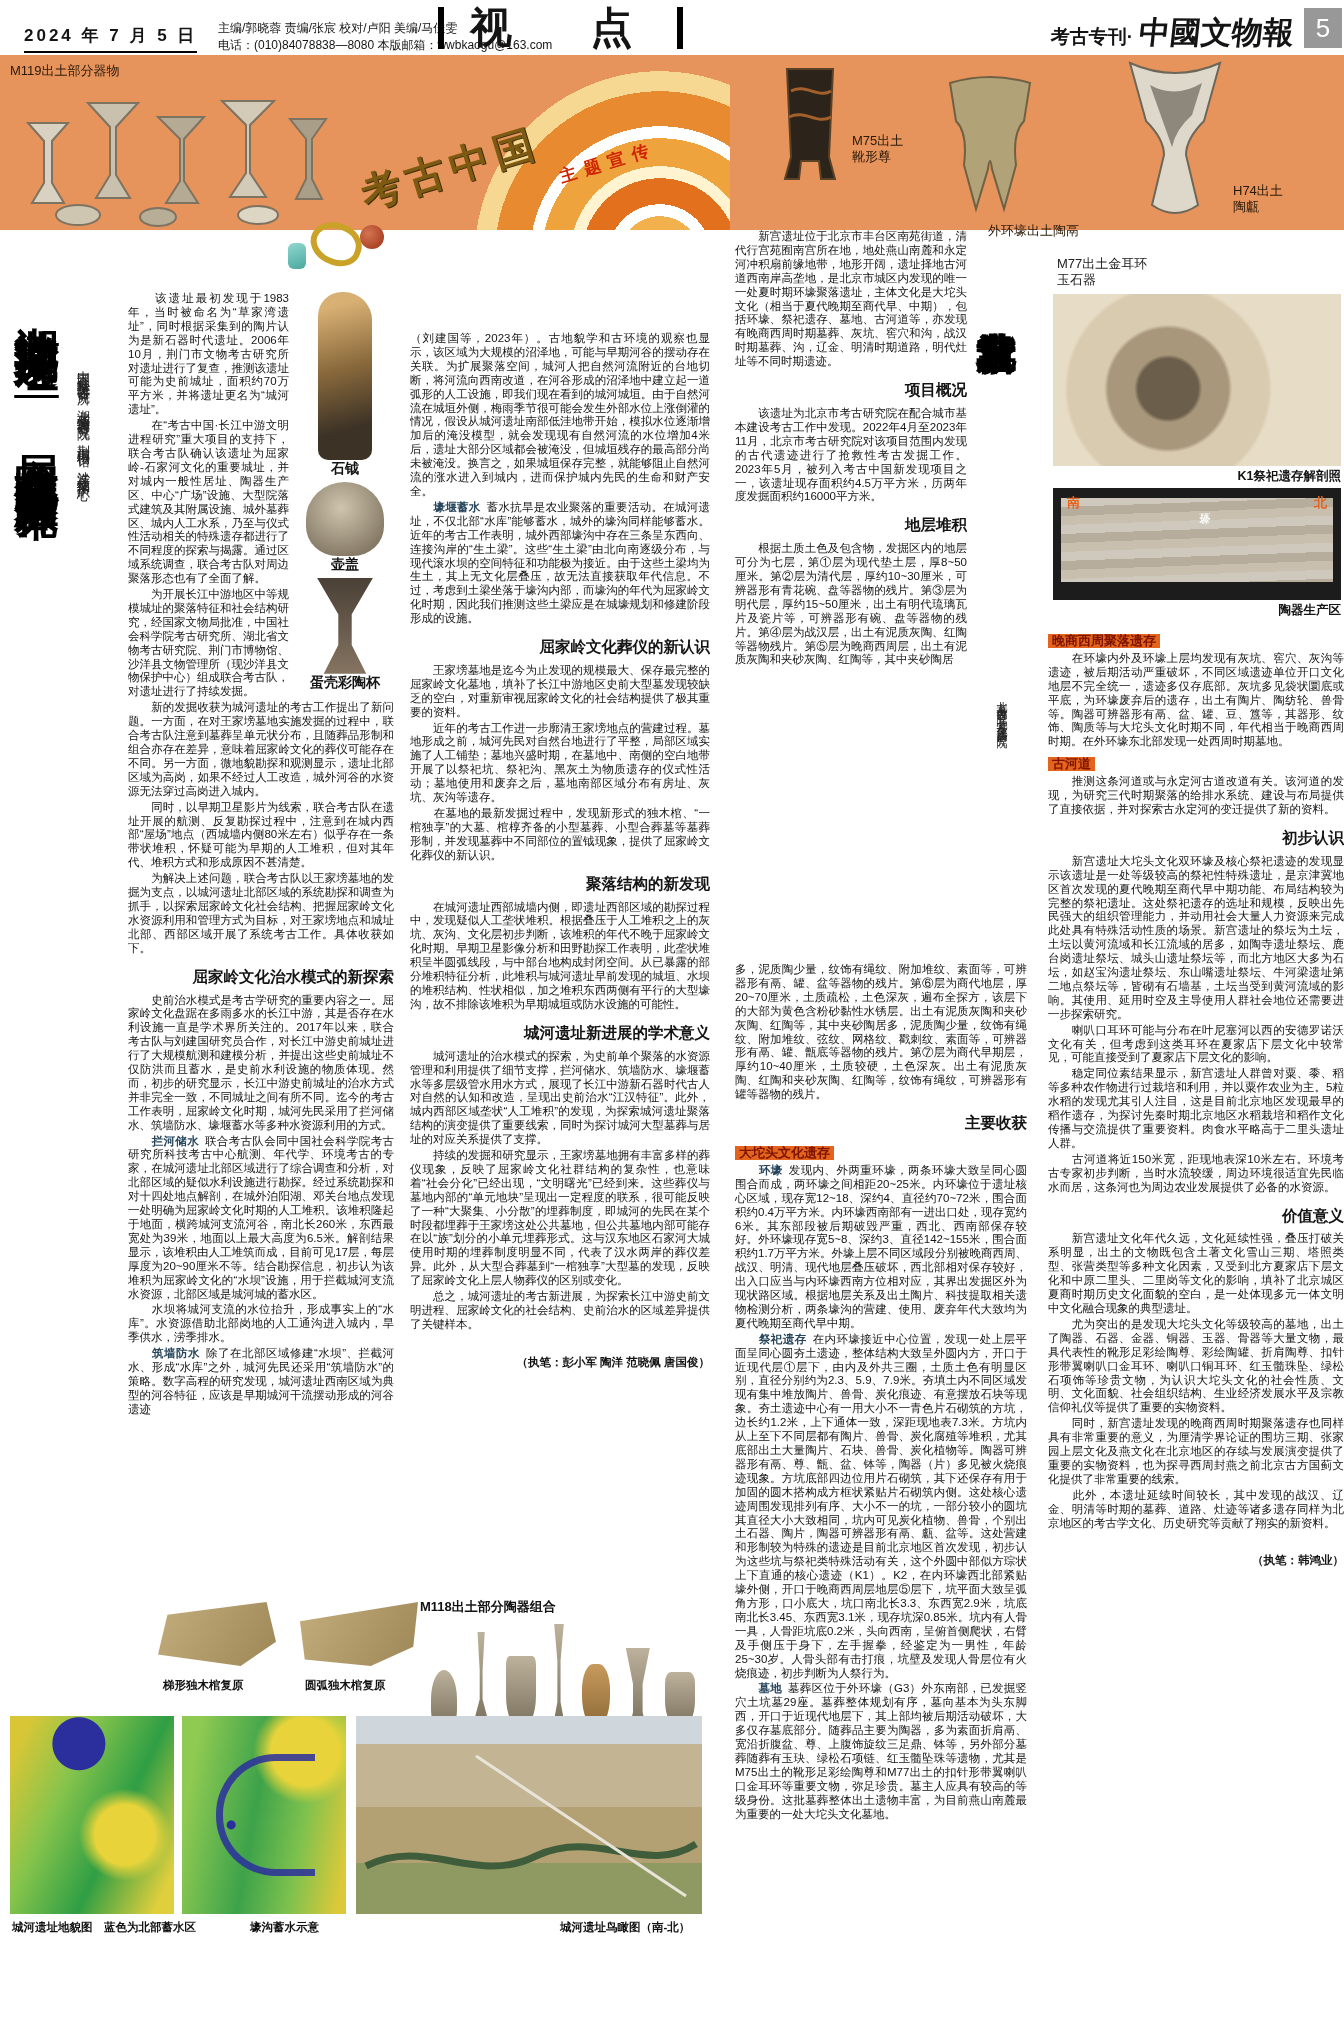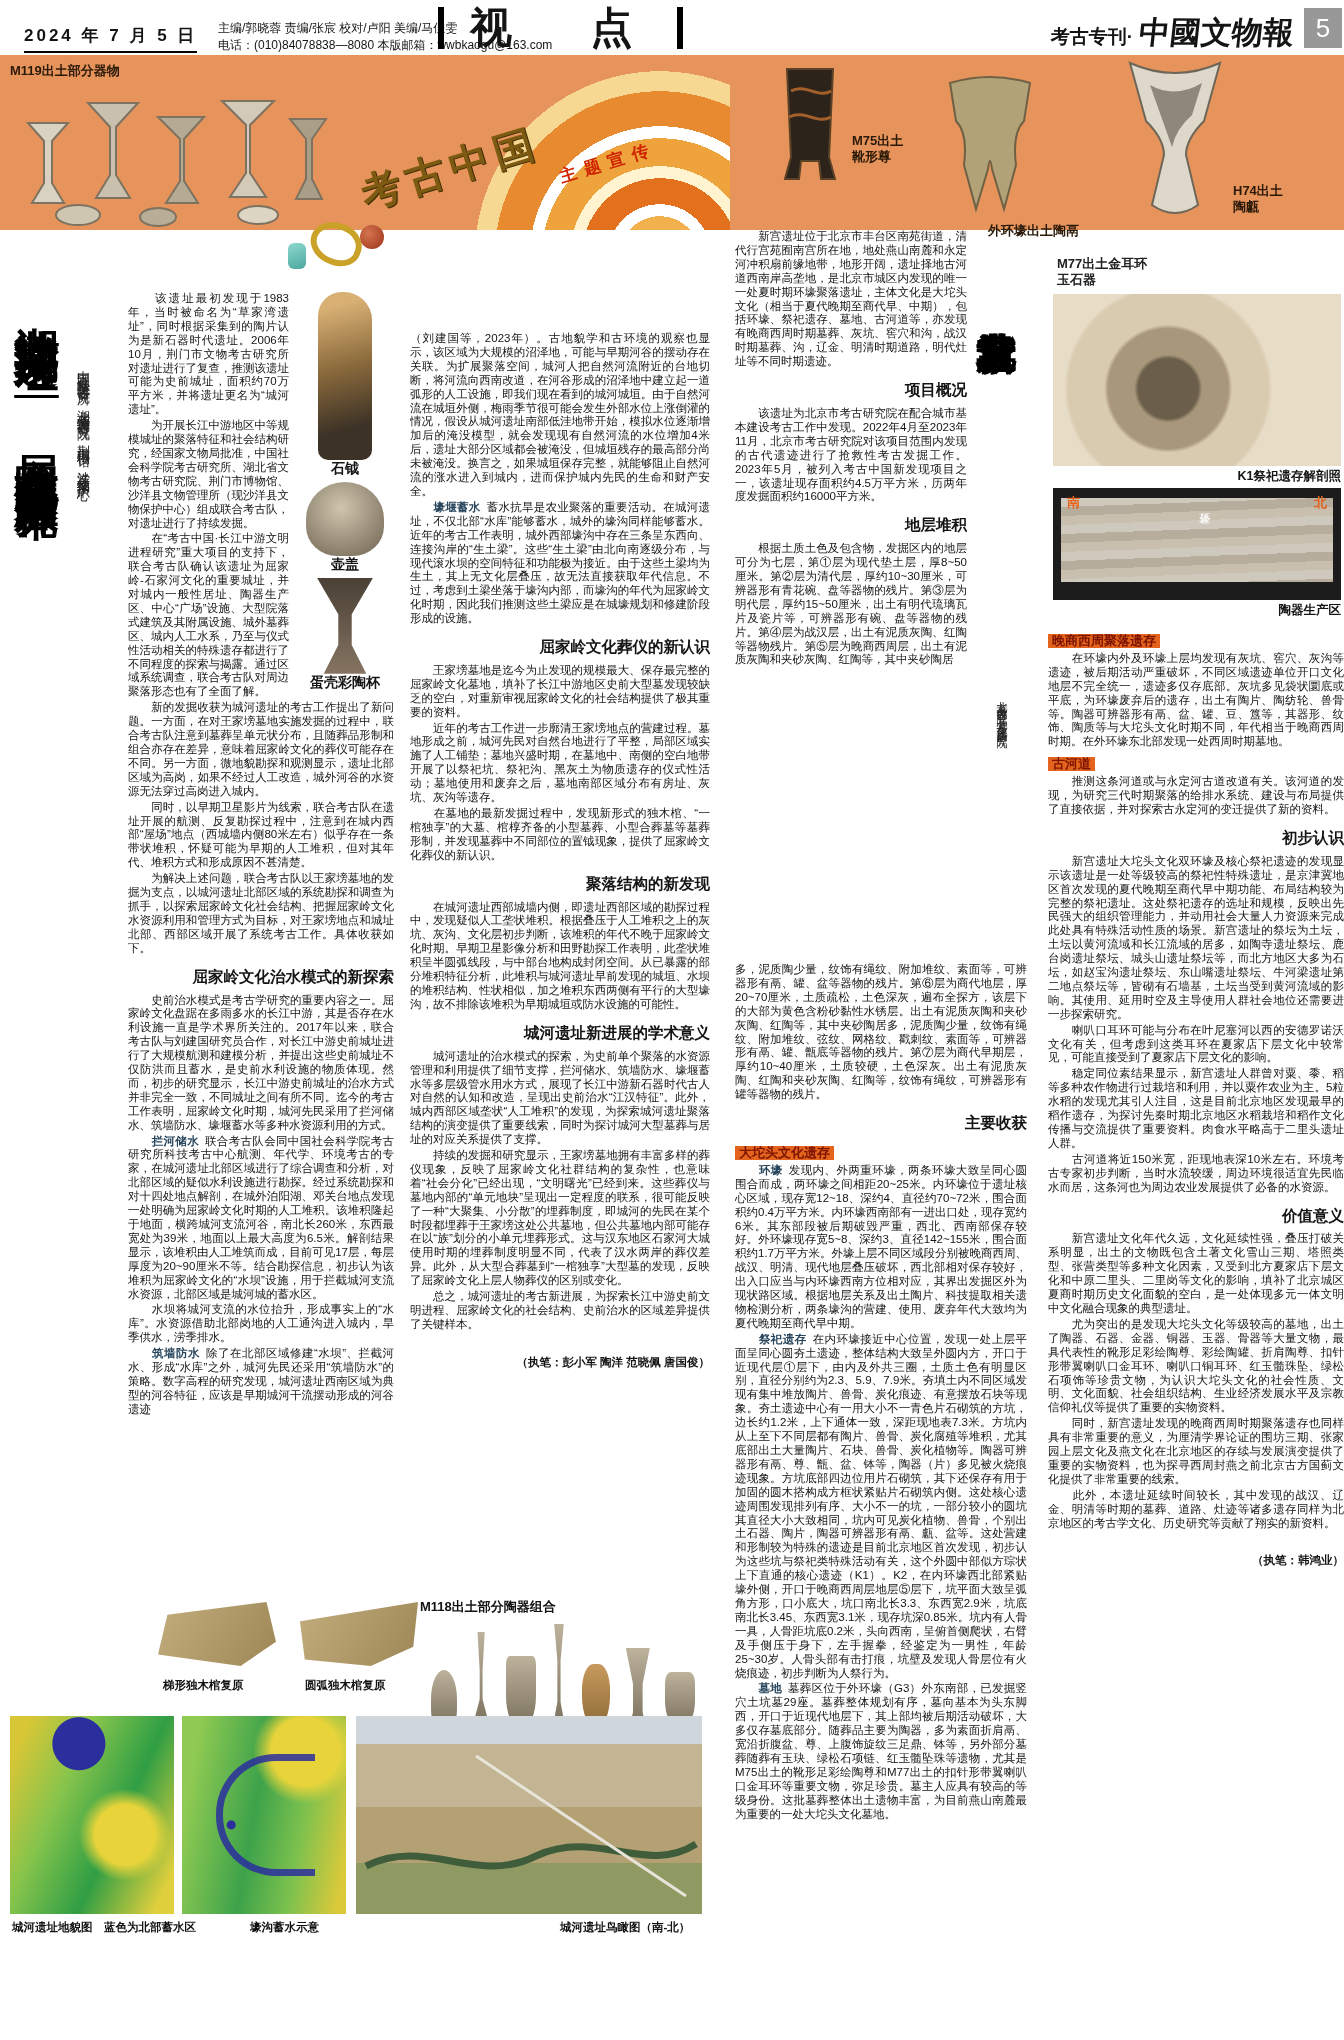--- a/index.html
+++ b/index.html
@@ -14,21 +14,21 @@
   .vp-text{font-size:42px;font-weight:900;letter-spacing:34px;padding:0 10px 0 26px;
            font-family:"Liberation Serif","DejaVu Serif",serif;}
   .masthead{position:absolute;right:50px;top:12px;display:flex;align-items:baseline;}
   .mh-prefix{font-size:19px;font-weight:700;}
   .mh-name{font-size:31px;font-weight:900;font-family:"DejaVu Serif","Liberation Serif",serif;
            transform:skewX(-6deg);margin-left:6px;}
   .pagenum{position:absolute;right:2px;top:8px;width:38px;height:40px;background:#989898;color:#fff;
            font-size:26px;display:flex;align-items:center;justify-content:center;}
   
   .band{position:absolute;left:0;top:55px;width:1344px;height:175px;background:#e6935c;}
-  .band-label{position:absolute;font-size:13px;font-weight:700;color:#2c1a08;white-space:pre-line;line-height:16px;}
+  .band-label{position:absolute;font-size:13px;font-weight:400;color:#2c1a08;white-space:pre-line;line-height:16px;}
   .banner{position:absolute;left:340px;top:0;width:390px;height:175px;overflow:hidden;
           background:
             radial-gradient(circle at 82% 115%, rgba(255,255,255,.95) 0 18px, #f2b14d 18px 40px,
               #ffffff 40px 52px, #e2701d 52px 78px, #fff3d0 78px 90px, #efa33c 90px 118px,
               #ffffff 118px 130px, #e88a2f 130px 165px, #f6d892 165px 185px, #e6935c 185px);}
   .banner-callig{position:absolute;left:18px;top:86px;font-size:40px;font-weight:900;color:#7d5a12;
                  font-family:"DejaVu Serif","Liberation Serif",serif;transform:rotate(-17deg);
                  letter-spacing:6px;text-shadow:1px 1px 0 #3f2c05;}
   .banner-seal{position:absolute;left:218px;top:96px;font-size:17px;font-weight:700;color:#cf2200;
                transform:rotate(-17deg);letter-spacing:8px;}
@@ -177,22 +177,22 @@
       <div class="fig">
         <div class="shape-lid"></div>
         <div class="lbl">壶盖</div>
       </div>
       <div class="fig">
         <div class="shape-cup"></div>
         <div class="lbl">蛋壳彩陶杯</div>
       </div>
     </div>
     <p>　　该遗址最初发现于1983年，当时被命名为“草家湾遗址”，同时根据采集到的陶片认为是新石器时代遗址。2006年10月，荆门市文物考古研究所对遗址进行了复查，推测该遗址可能为史前城址，面积约70万平方米，并将遗址更名为“城河遗址”。</p>
+    <p>　　在“考古中国·长江中游文明进程研究”重大项目的支持下，联合考古队确认该遗址为屈家岭-石家河文化的重要城址，并对城内一般性居址、陶器生产区、中心“广场”设施、大型院落式建筑及其附属设施、城外墓葬区、城内人工水系，乃至与仪式性活动相关的特殊遗存都进行了不同程度的探索与揭露。通过区域系统调查，联合考古队对周边聚落形态也有了全面了解。</p>
     <p>　　为开展长江中游地区中等规模城址的聚落特征和社会结构研究，经国家文物局批准，中国社会科学院考古研究所、湖北省文物考古研究院、荆门市博物馆、沙洋县文物管理所（现沙洋县文物保护中心）组成联合考古队，对遗址进行了持续发掘。</p>
-    <p>　　在“考古中国·长江中游文明进程研究”重大项目的支持下，联合考古队确认该遗址为屈家岭-石家河文化的重要城址，并对城内一般性居址、陶器生产区、中心“广场”设施、大型院落式建筑及其附属设施、城外墓葬区、城内人工水系，乃至与仪式性活动相关的特殊遗存都进行了不同程度的探索与揭露。通过区域系统调查，联合考古队对周边聚落形态也有了全面了解。</p>
     <p>　　新的发掘收获为城河遗址的考古工作提出了新问题。一方面，在对王家塝墓地实施发掘的过程中，联合考古队注意到墓葬呈单元状分布，且随葬品形制和组合亦存在差异，意味着屈家岭文化的葬仪可能存在不同。另一方面，微地貌勘探和观测显示，遗址北部区域为高岗，如果不经过人工改造，城外河谷的水资源无法穿过高岗进入城内。</p>
     <p>　　同时，以早期卫星影片为线索，联合考古队在遗址开展的航测、反复勘探过程中，注意到在城内西部“屋场”地点（西城墙内侧80米左右）似乎存在一条带状堆积，怀疑可能为早期的人工堆积，但对其年代、堆积方式和形成原因不甚清楚。</p>
     <p>　　为解决上述问题，联合考古队以王家塝墓地的发掘为支点，以城河遗址北部区域的系统勘探和调查为抓手，以探索屈家岭文化社会结构、把握屈家岭文化水资源利用和管理方式为目标，对王家塝地点和城址北部、西部区域开展了系统考古工作。具体收获如下。</p>
     <div class="subhead">屈家岭文化治水模式的新探索</div>
     <p>　　史前治水模式是考古学研究的重要内容之一。屈家岭文化盘踞在多雨多水的长江中游，其是否存在水利设施一直是学术界所关注的。2017年以来，联合考古队与刘建国研究员合作，对长江中游史前城址进行了大规模航测和建模分析，并提出这些史前城址不仅防洪而且蓄水，是史前水利设施的物质体现。然而，初步的研究显示，长江中游史前城址的治水方式并非完全一致，不同城址之间有所不同。迄今的考古工作表明，屈家岭文化时期，城河先民采用了拦河储水、筑墙防水、壕堰蓄水等多种水资源利用的方式。</p>
     <p>　　<span class="lead">拦河储水</span><span>联合考古队会同中国社会科学院考古研究所科技考古中心航测、年代学、环境考古的专家，在城河遗址北部区域进行了综合调查和分析，对北部区域的疑似水利设施进行勘探。经过系统勘探和对十四处地点解剖，在城外泊阳湖、邓关台地点发现一处明确为屈家岭文化时期的人工堆积。该堆积隆起于地面，横跨城河支流河谷，南北长260米，东西最宽处为39米，地面以上最大高度为6.5米。解剖结果显示，该堆积由人工堆筑而成，目前可见17层，每层厚度为20~90厘米不等。结合勘探信息，初步认为该堆积为屈家岭文化的“水坝”设施，用于拦截城河支流水资源，北部区域是城河城的蓄水区。</span></p>
     <p>　　水坝将城河支流的水位抬升，形成事实上的“水库”。水资源借助北部岗地的人工通沟进入城内，旱季供水，涝季排水。</p>
     <p>　　<span class="lead">筑墙防水</span><span>除了在北部区域修建“水坝”、拦截河水、形成“水库”之外，城河先民还采用“筑墙防水”的策略。数字高程的研究发现，城河遗址西南区域为典型的河谷特征，应该是早期城河干流摆动形成的河谷遗迹</span></p>
   </div>
 

